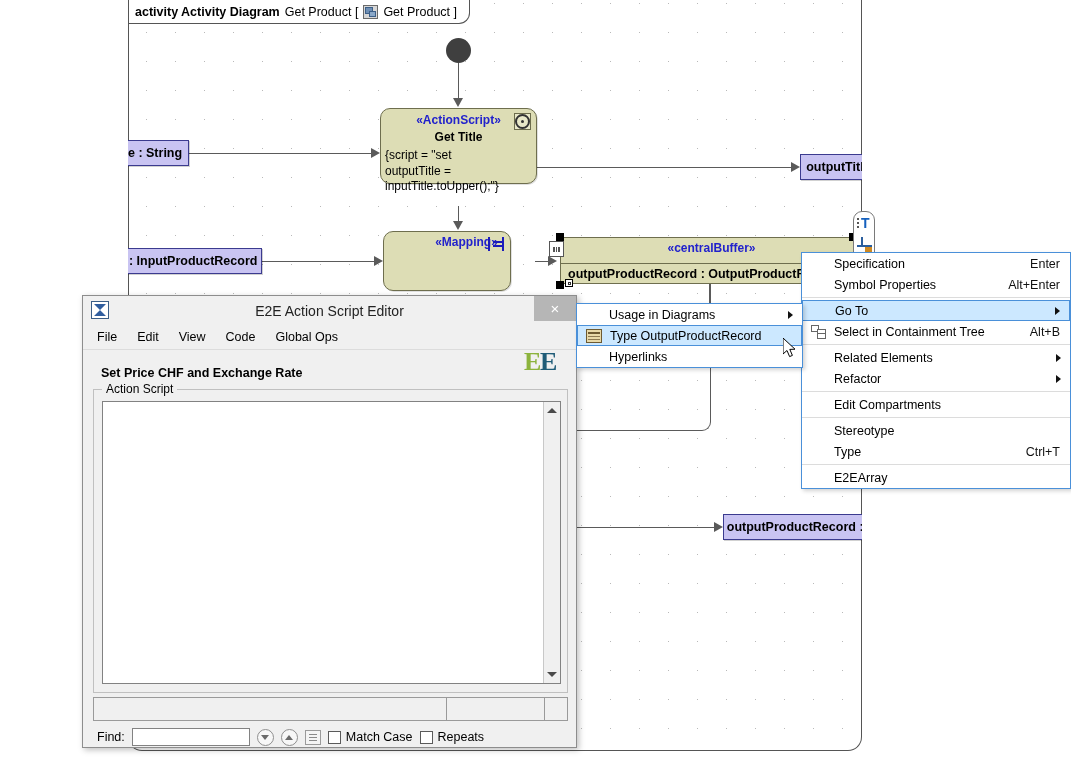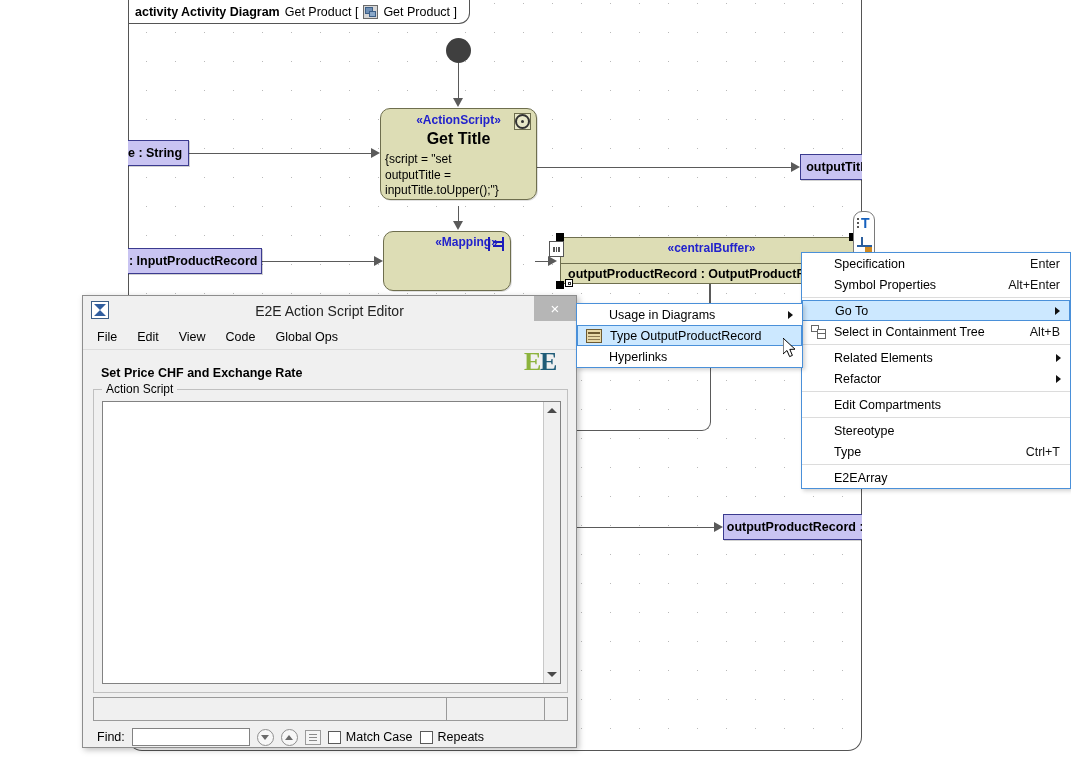--- a/index.html
+++ b/index.html
@@ -56,24 +56,24 @@
     border-radius:50%;background:#3f3f3f;
   }
 
   
   .act-node{
     position:absolute;background:#ddddb5;border:1px solid #6e6e4e;
     border-radius:10px;box-sizing:border-box;
     box-shadow:1px 1px 0 rgba(0,0,0,0.12);
   }
   .stereo{color:#2222cc;text-align:center;font-size:12px;font-weight:bold;}
-  .nodename{text-align:center;font-weight:bold;font-size:16px;}
+  .nodename{text-align:center;font-weight:bold;font-size:12px;}
   .bodytxt{font-size:12px;line-height:15.5px;padding:0 4px;}
 
-  #node-get-title{left:380px;top:108px;width:157px;height:92px;}
+  #node-get-title{left:380px;top:108px;width:157px;height:76px;}
   #node-get-title .stereo{margin-top:4px;}
   #node-get-title .nodename{margin-top:3px;}
   #node-get-title .bodytxt{margin-top:4px;}
   .node-badge{
     position:absolute;right:5px;top:4px;width:17px;height:17px;
     border:1px solid #6c6c4c;background:#e8e8c8;box-sizing:border-box;
     display:flex;align-items:center;justify-content:center;
   }
   .badge-circ{width:11px;height:11px;border-radius:50%;border:2px solid #333;
     display:flex;align-items:center;justify-content:center;}

